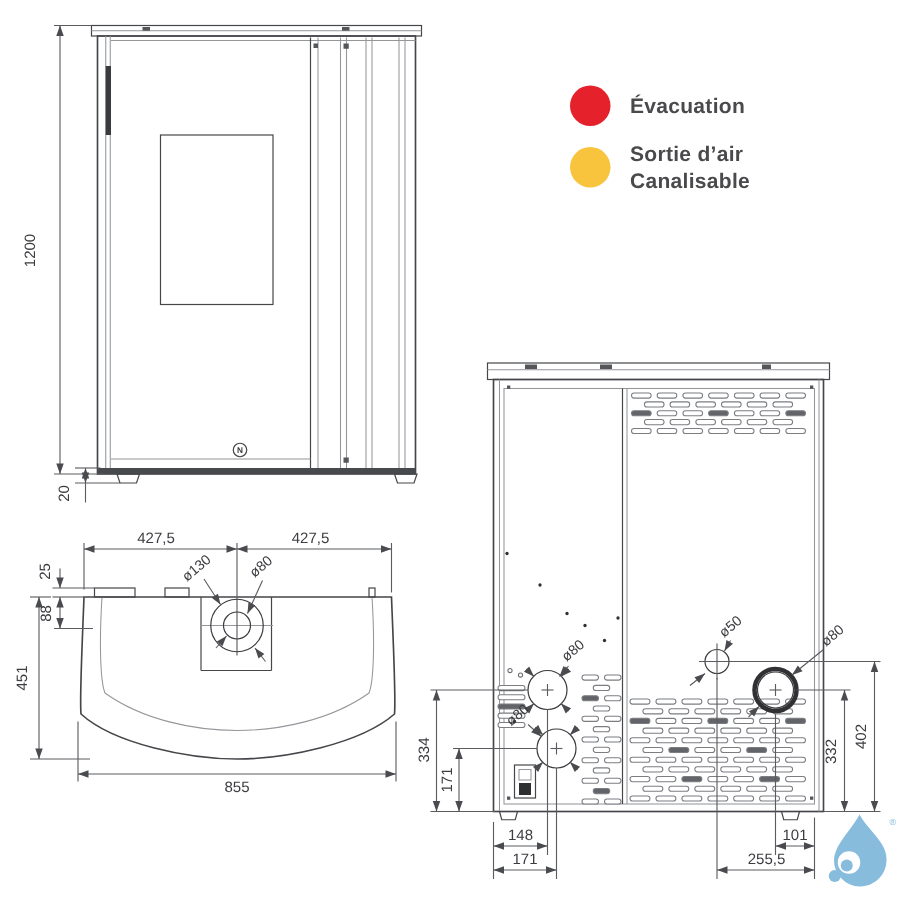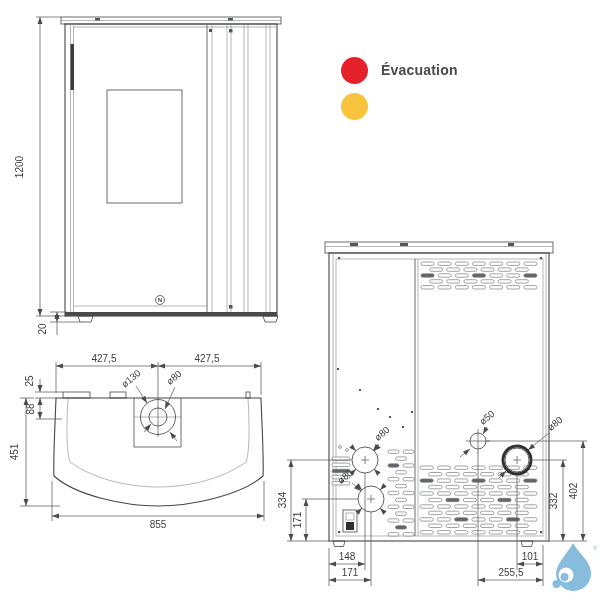--- a/index.html
+++ b/index.html
@@ -8,21 +8,21 @@
   svg{position:absolute;left:0;top:0;}
   svg text{font-family:"Liberation Sans",sans-serif;}
   .dt{font-size:10px;fill:#3c3d41;}
   .dto{font-size:9.5px;fill:#3c3d41;}
   .logo-n{font-size:5.5px;fill:#3c3d41;font-weight:bold;}
   .outline{stroke:#45464a;stroke-width:1.1;fill:none;}
   .outline2{stroke:#45464a;stroke-width:0.8;fill:none;}
   .lite{stroke:#94969a;stroke-width:0.7;fill:none;}
   .dim{stroke:#5b5c60;stroke-width:0.75;fill:none;}
   .hole{stroke:#3a3b3e;stroke-width:0.8;fill:none;}
-  #legend{position:absolute;left:341px;top:57px;width:170px;}
+  #legend{position:absolute;left:380px;top:57px;width:170px;}
   .leg-row{display:flex;align-items:center;gap:13px;margin-bottom:9px;}
   .leg-dot{width:27px;height:27px;border-radius:50%;flex:0 0 27px;}
   .leg-txt{font-size:14px;line-height:1.3;font-weight:bold;color:#4a4a4d;letter-spacing:.2px;}
 </style>
 </head>
 <body>
 
 <div id="stage">
 
 <svg width="600" height="600" viewBox="0 0 600 600">
@@ -394,16 +394,20 @@
 
 <div id="legend">
   <div class="leg-row">
     <div class="leg-dot" style="background: rgb(229, 33, 43);"></div>
     <div class="leg-txt">
       <div>Évacuation</div>
     </div>
   </div>
   <div class="leg-row">
     <div class="leg-dot" style="background: rgb(248, 195, 61);"></div>
+    <div class="leg-txt">
+      <div>Sortie d’air</div>
+      <div>Canalisable</div>
+    </div>
   </div>
 </div>
 
 </div>
 
 </body></html>

